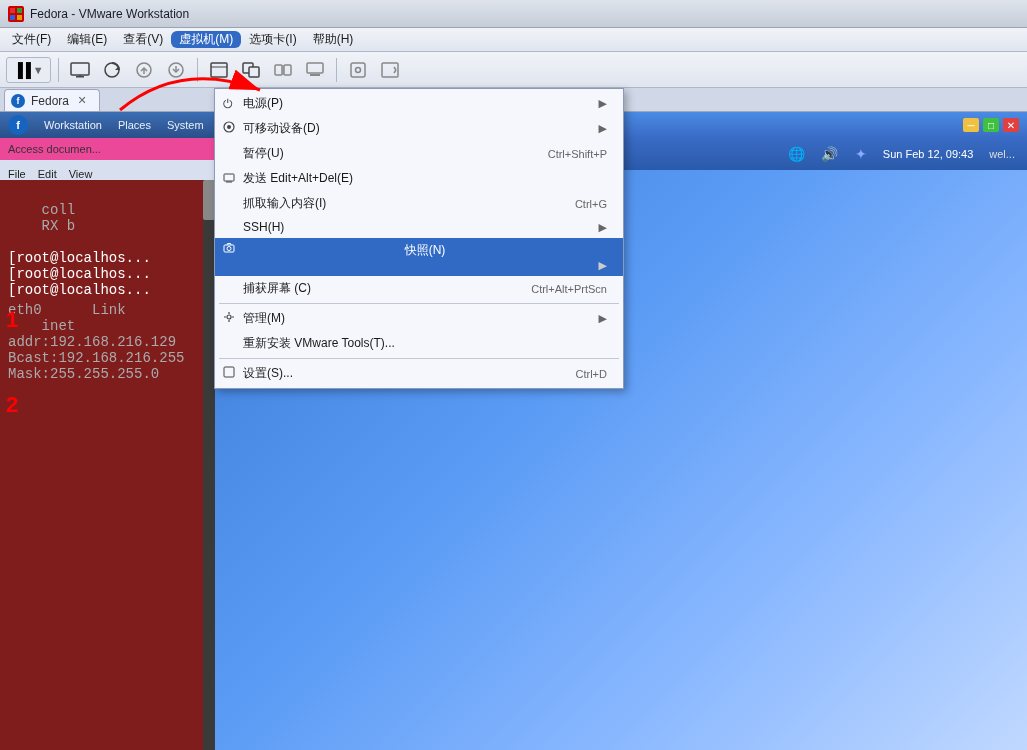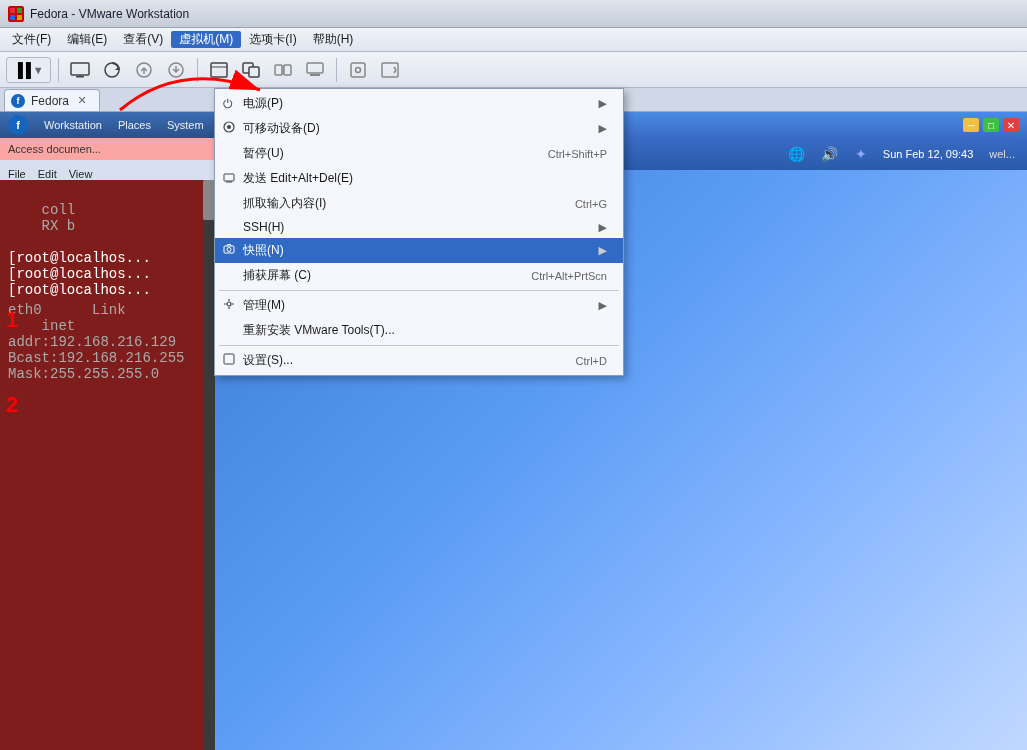--- a/index.html
+++ b/index.html
@@ -57,20 +57,21 @@
       cursor: pointer;
       border-radius: 2px;
     }
     .menu-item:hover, .menu-item.active {
       background: #316ac5;
       color: white;
     }
     .menu-item.active {
       background: #316ac5;
       color: white;
+      border-radius: 6px;
     }
 
     
     #toolbar {
       display: flex;
       align-items: center;
       background: linear-gradient(to bottom, #f0f3f8, #e0e5ef);
       height: 36px;
       padding: 0 6px;
       border-bottom: 1px solid #b0b8c8;
@@ -194,21 +195,21 @@
       font-size: 11px;
       color: #fff;
       opacity: 0.9;
     }
 
     
     .vm-access-bar {
       position: absolute;
       top: 26px; left: 0; right: 0;
       height: 22px;
-      background: #fca5a5;
+      background: #ec4899;
       display: flex;
       align-items: center;
       padding: 0 8px;
       font-size: 11px;
       color: #333;
       overflow: hidden;
     }
 
     
     .vm-file-bar {
@@ -327,20 +328,21 @@
       font-size: 11px;
     }
     .dd-separator {
       height: 1px;
       background: #c0c8d8;
       margin: 2px 4px;
     }
     .dd-item.highlighted {
       background: #316ac5;
       color: white;
+      flex-direction: column;
     }
     .dd-item.highlighted .dd-icon { color: #fff; }
 
     
     .vm-scrollbar {
       position: absolute;
       right: 0; top: 68px; bottom: 0;
       width: 12px;
       background: #3a3a3a;
     }

